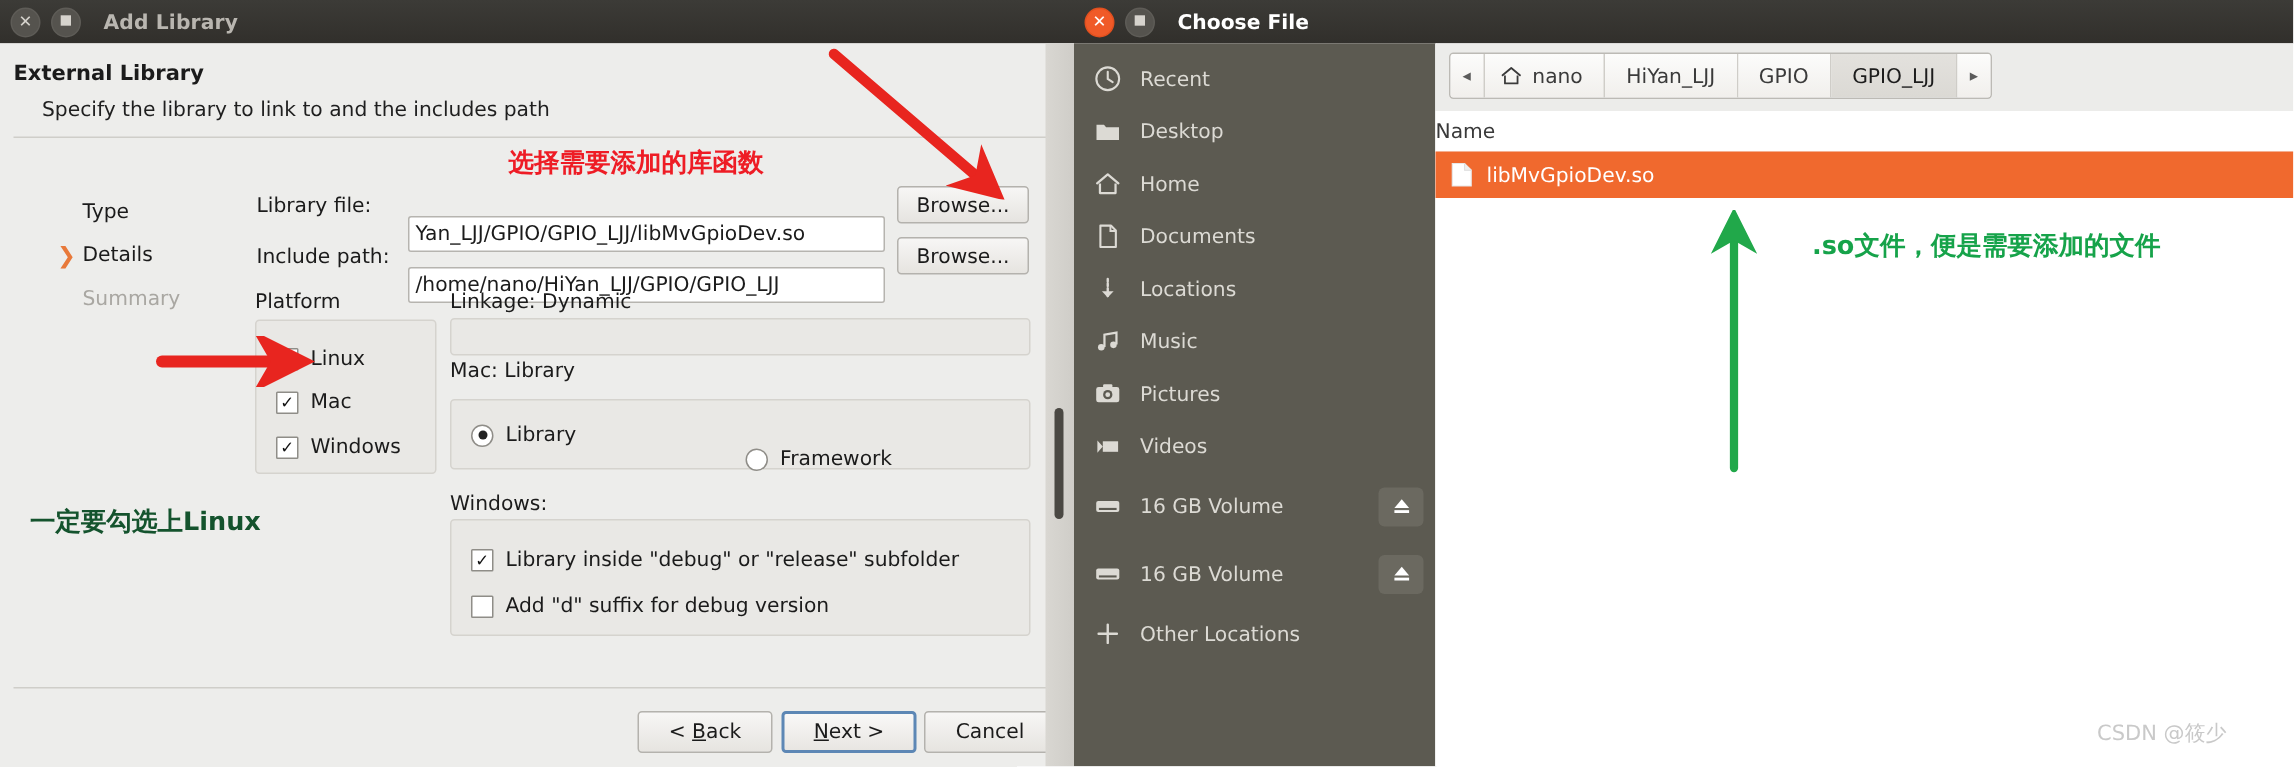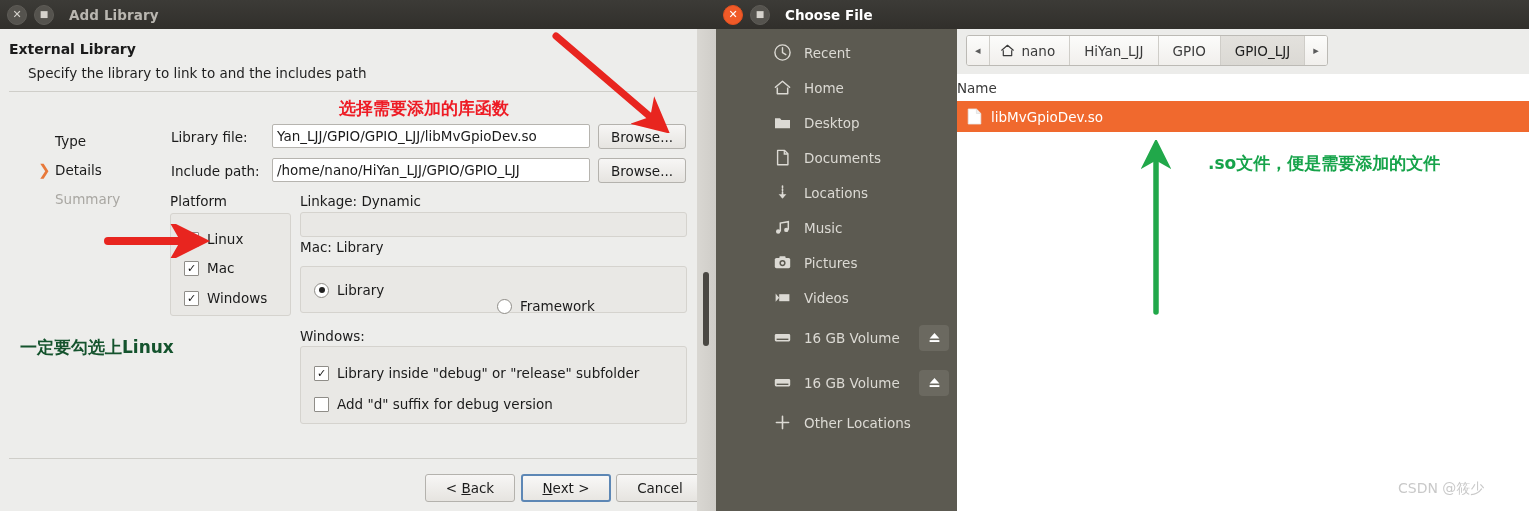--- a/index.html
+++ b/index.html
@@ -58,21 +58,21 @@
     position:absolute;left:38px;top:-1px;color:#e8793a;font-size:15px;font-weight:bold;
   }
 
   
   #form-area{position:absolute;left:0;top:0;width:716px;height:482px;}
   .lbl{position:absolute;font-size:13.5px;color:#1b1b1b;}
   .tfield{
     position:absolute;background:#fff;border:1px solid #b6b4af;border-radius:2px;
     font-size:13.5px;color:#1b1b1b;
     display:flex;align-items:center;padding:0 4px;box-sizing:border-box;
-    overflow:hidden;white-space:nowrap;
+    overflow:hidden;white-space:nowrap;margin-top:20px;
   }
   .btn{
     position:absolute;background:linear-gradient(to bottom,#f7f6f5,#e6e4e0);
     border:1px solid #b4b2ad;border-radius:3px;
     font-size:13.5px;color:#1b1b1b;
     display:flex;align-items:center;justify-content:center;
     box-sizing:border-box;cursor:default;
   }
   .group{
     position:absolute;background:#e9e8e5;border:1px solid #d5d3ce;border-radius:3px;
@@ -116,21 +116,21 @@
     background:linear-gradient(to bottom,#3c3b37,#312f2b);
     display:flex;align-items:center;
   }
   #cf-title{color:#ffffff;font-size:13.5px;font-weight:bold;margin-left:15px;}
   #cf-sidebar{
     position:absolute;left:0;top:29px;width:241px;height:482px;
     background:#5c5a51;
   }
   .sb-item{
     position:relative;height:35px;display:flex;align-items:center;
-    color:#dcdad4;font-size:13.5px;margin-left:44px;
+    color:#dcdad4;font-size:13.5px;
   }
   .sb-icon{
     width:44px;flex:0 0 44px;display:flex;align-items:center;justify-content:center;
   }
   .sb-icon svg{display:block;}
   .sb-label{flex:1 1 auto;}
   .eject{
     width:30px;height:26px;margin-right:8px;background:#6b6960;border-radius:4px;
     display:flex;align-items:center;justify-content:center;flex:0 0 auto;
   }
@@ -317,34 +317,34 @@
             <circle cx="9.5" cy="9.5" r="7.6" fill="none" stroke="#dcdad4" stroke-width="1.4"></circle>
             <path d="M9.5 4.8V9.6l3.3 2.1" fill="none" stroke="#dcdad4" stroke-width="1.4" stroke-linecap="round"></path>
           </svg>
       </span>
       <span class="sb-label">Recent</span>
     </div>
 
     <div class="sb-item">
       <span class="sb-icon">
         <svg width="19" height="19" viewBox="0 0 19 19">
+            <path d="M2 5.2h5l1.4 1.7H17v8.4H2z" fill="#dcdad4"></path>
+          </svg>
+      </span>
+      <span class="sb-label">Desktop</span>
+    </div>
+
+    <div class="sb-item">
+      <span class="sb-icon">
+        <svg width="19" height="19" viewBox="0 0 19 19">
             <path d="M2.4 9.2 9.5 3.2l7.1 6" fill="none" stroke="#dcdad4" stroke-width="1.5" stroke-linecap="round" stroke-linejoin="round"></path>
             <path d="M4.3 9.4v6.3h10.4V9.4" fill="none" stroke="#dcdad4" stroke-width="1.5" stroke-linejoin="round"></path>
           </svg>
       </span>
       <span class="sb-label">Home</span>
-    </div>
-
-    <div class="sb-item">
-      <span class="sb-icon">
-        <svg width="19" height="19" viewBox="0 0 19 19">
-            <path d="M2 5.2h5l1.4 1.7H17v8.4H2z" fill="#dcdad4"></path>
-          </svg>
-      </span>
-      <span class="sb-label">Desktop</span>
     </div>
 
     <div class="sb-item">
       <span class="sb-icon">
         <svg width="19" height="19" viewBox="0 0 19 19">
             <path d="M4.6 2.4h7l3.3 3.3v11h-10.3z" fill="none" stroke="#dcdad4" stroke-width="1.4" stroke-linejoin="round"></path>
             <path d="M11.3 2.4v3.6h3.5" fill="none" stroke="#dcdad4" stroke-width="1.3"></path>
           </svg>
       </span>
       <span class="sb-label">Documents</span>

